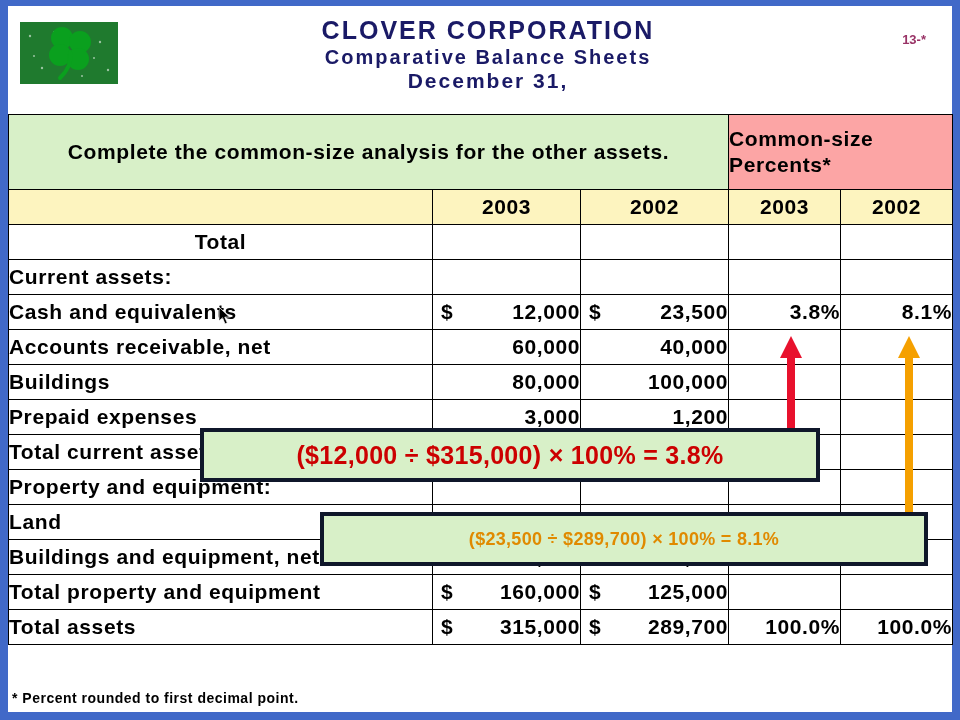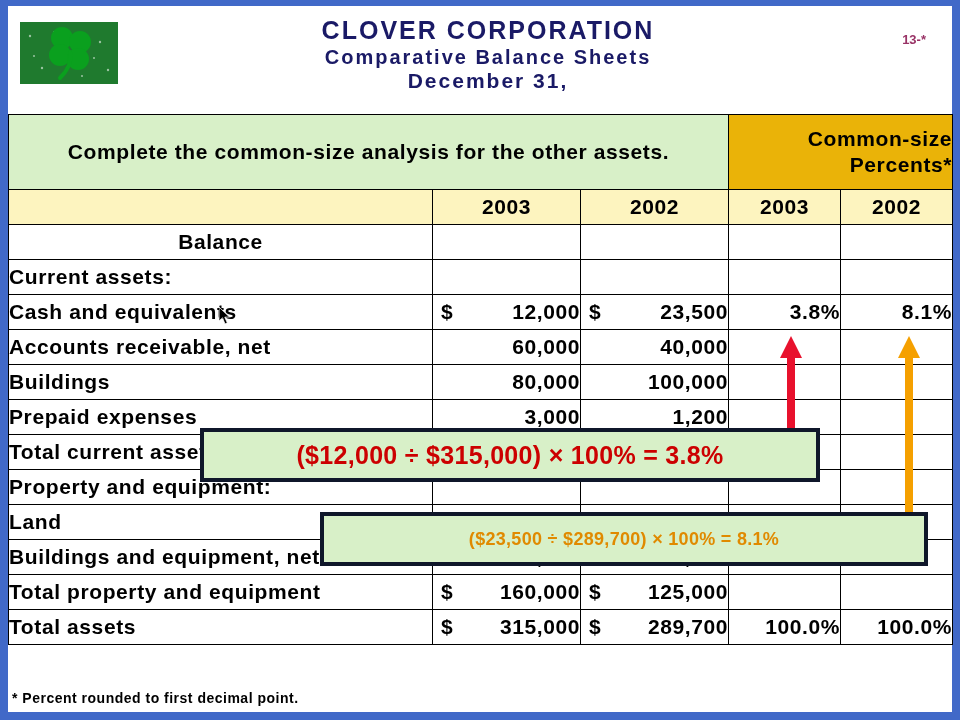--- a/index.html
+++ b/index.html
@@ -92,22 +92,22 @@
     background: #d8f0c8;
     text-align: center;
     color: #cc0000;
     font-size: 22px;
     font-weight: bold;
     letter-spacing: 0.5px;
     padding: 4px 8px;
     line-height: 1.25;
   }
   .banner-right {
-    background: #eab308;
-    text-align: right;
+    background: #fca5a5;
+    text-align: left;
     color: #1a1a66;
     font-size: 19px;
     font-weight: bold;
     letter-spacing: 1px;
     line-height: 1.25;
   }
   .yearhead {
     background: #fdf4bf;
     text-align: center;
     color: #000000;
@@ -236,21 +236,21 @@
       </tr>
       <tr>
         <td class="yearhead-blank"></td>
         <td class="yearhead">2003</td>
         <td class="yearhead">2002</td>
         <td class="yearhead">2003</td>
         <td class="yearhead">2002</td>
       </tr>
 
       <tr>
-        <td class="lbl-c">Balance</td>
+        <td class="lbl-c">Total</td>
         <td class="num"></td>
         <td class="num"></td>
         <td class="pct"></td>
         <td class="pct"></td>
       </tr>
 
       <tr>
         <td class="lbl">Current assets:</td>
         <td class="num"></td>
         <td class="num"></td>

